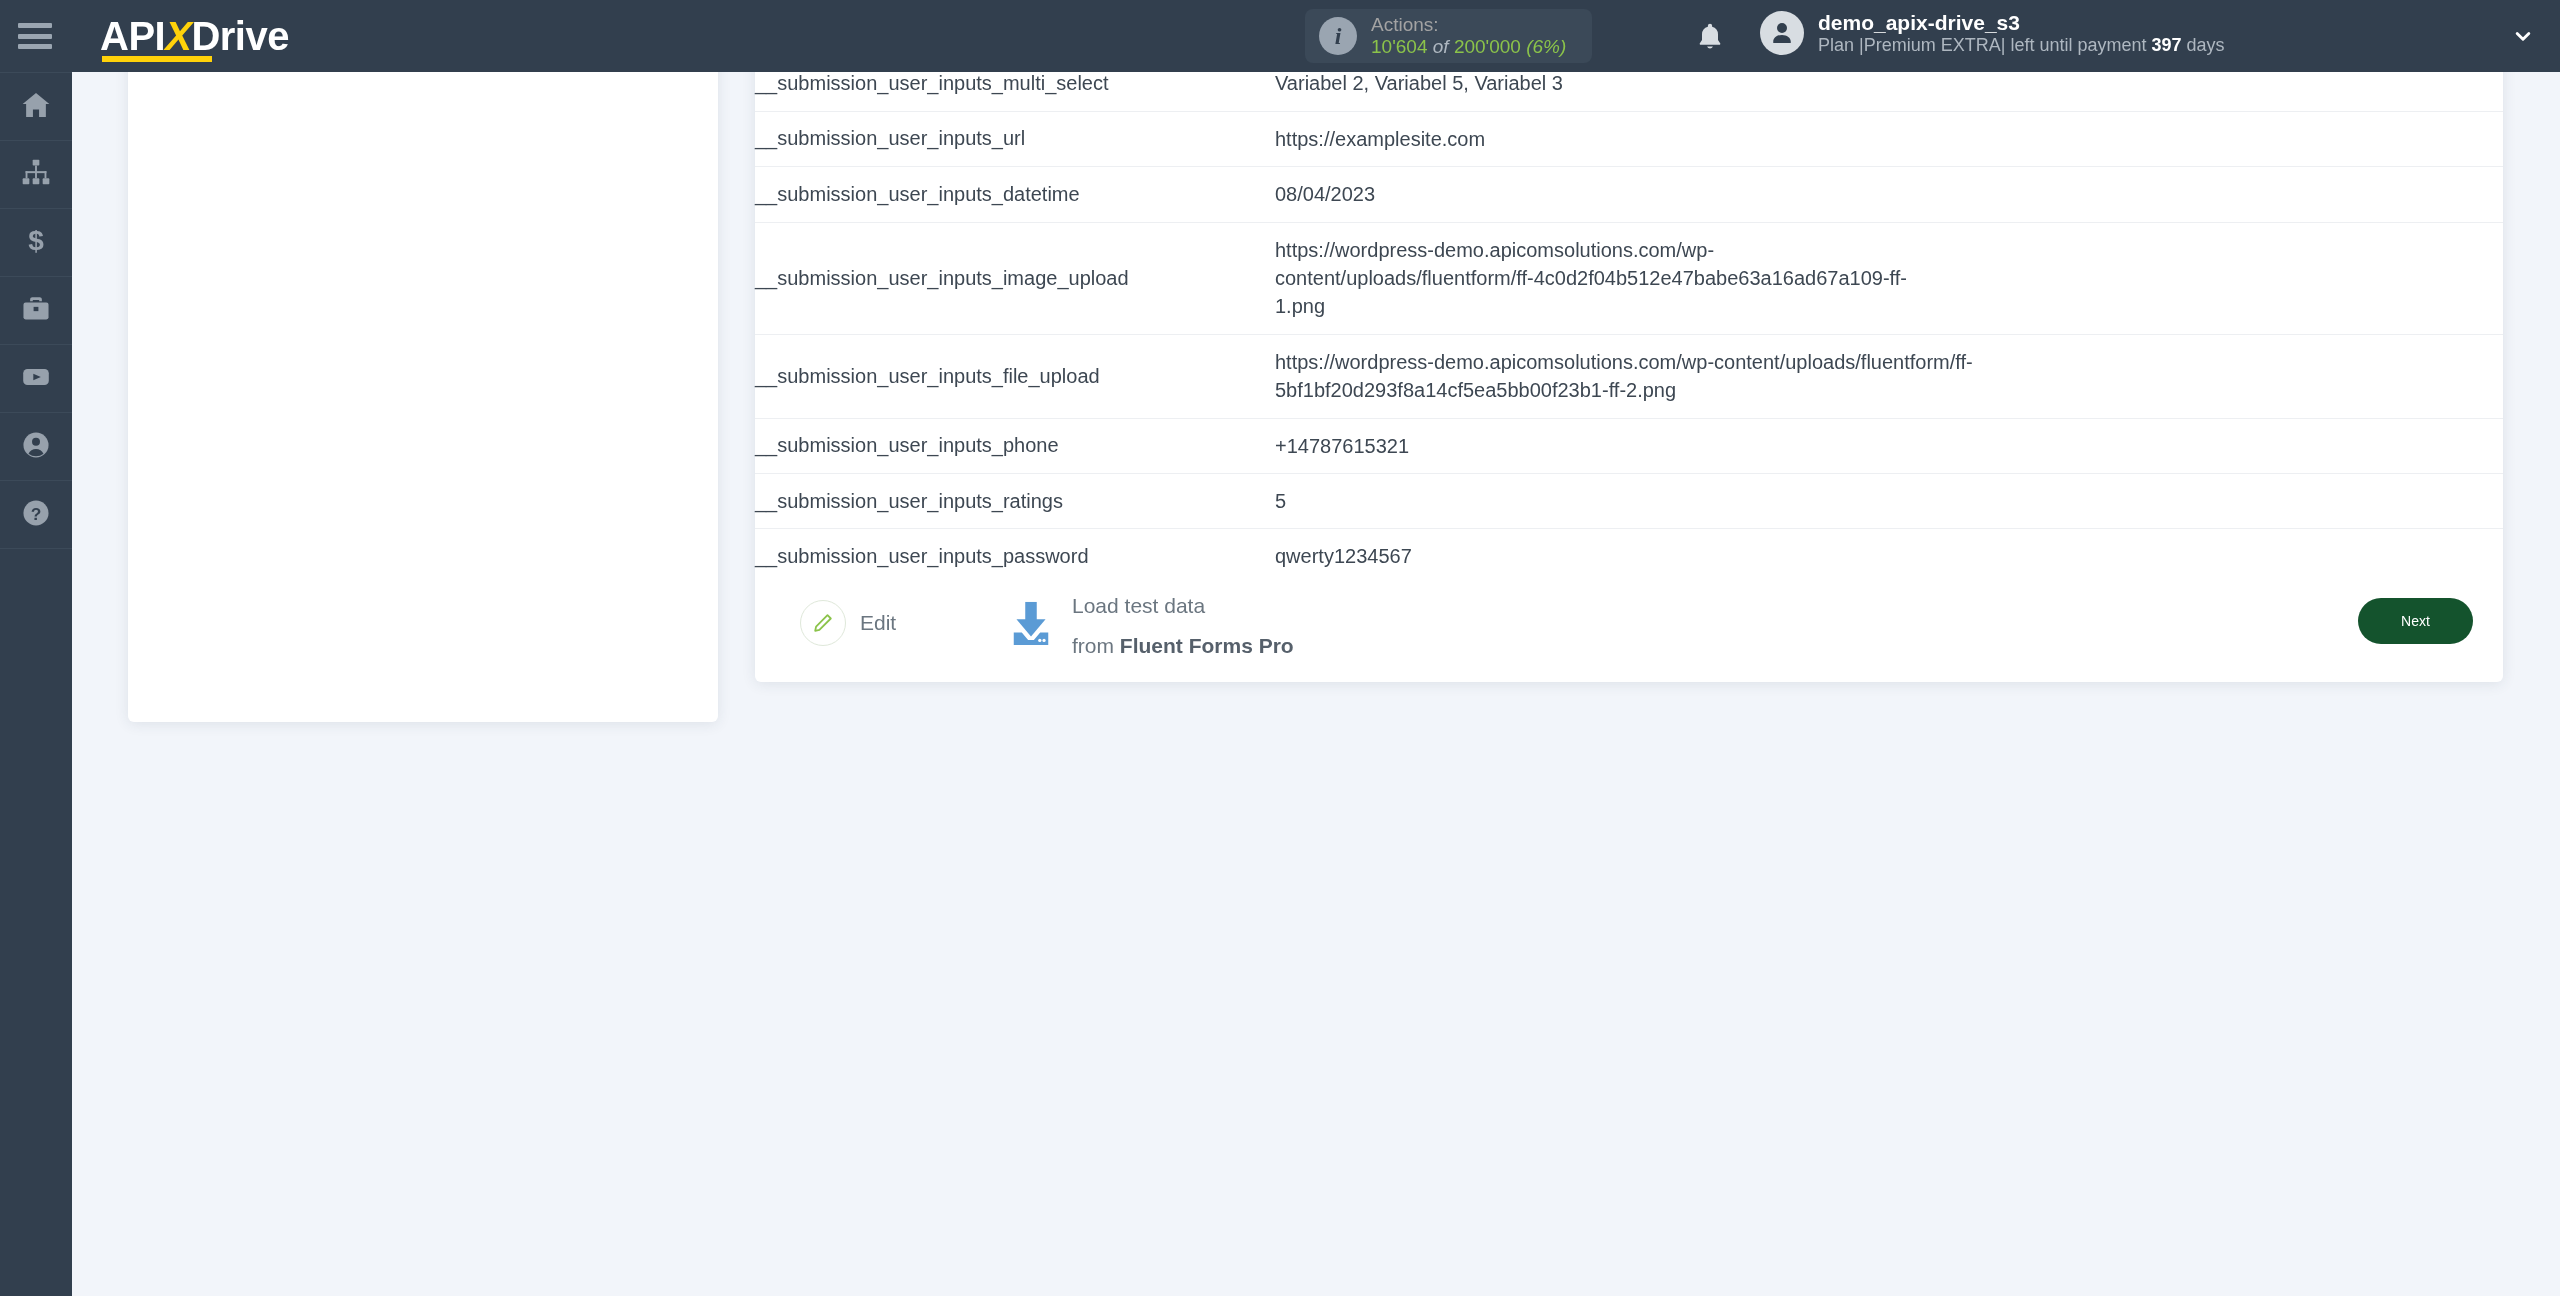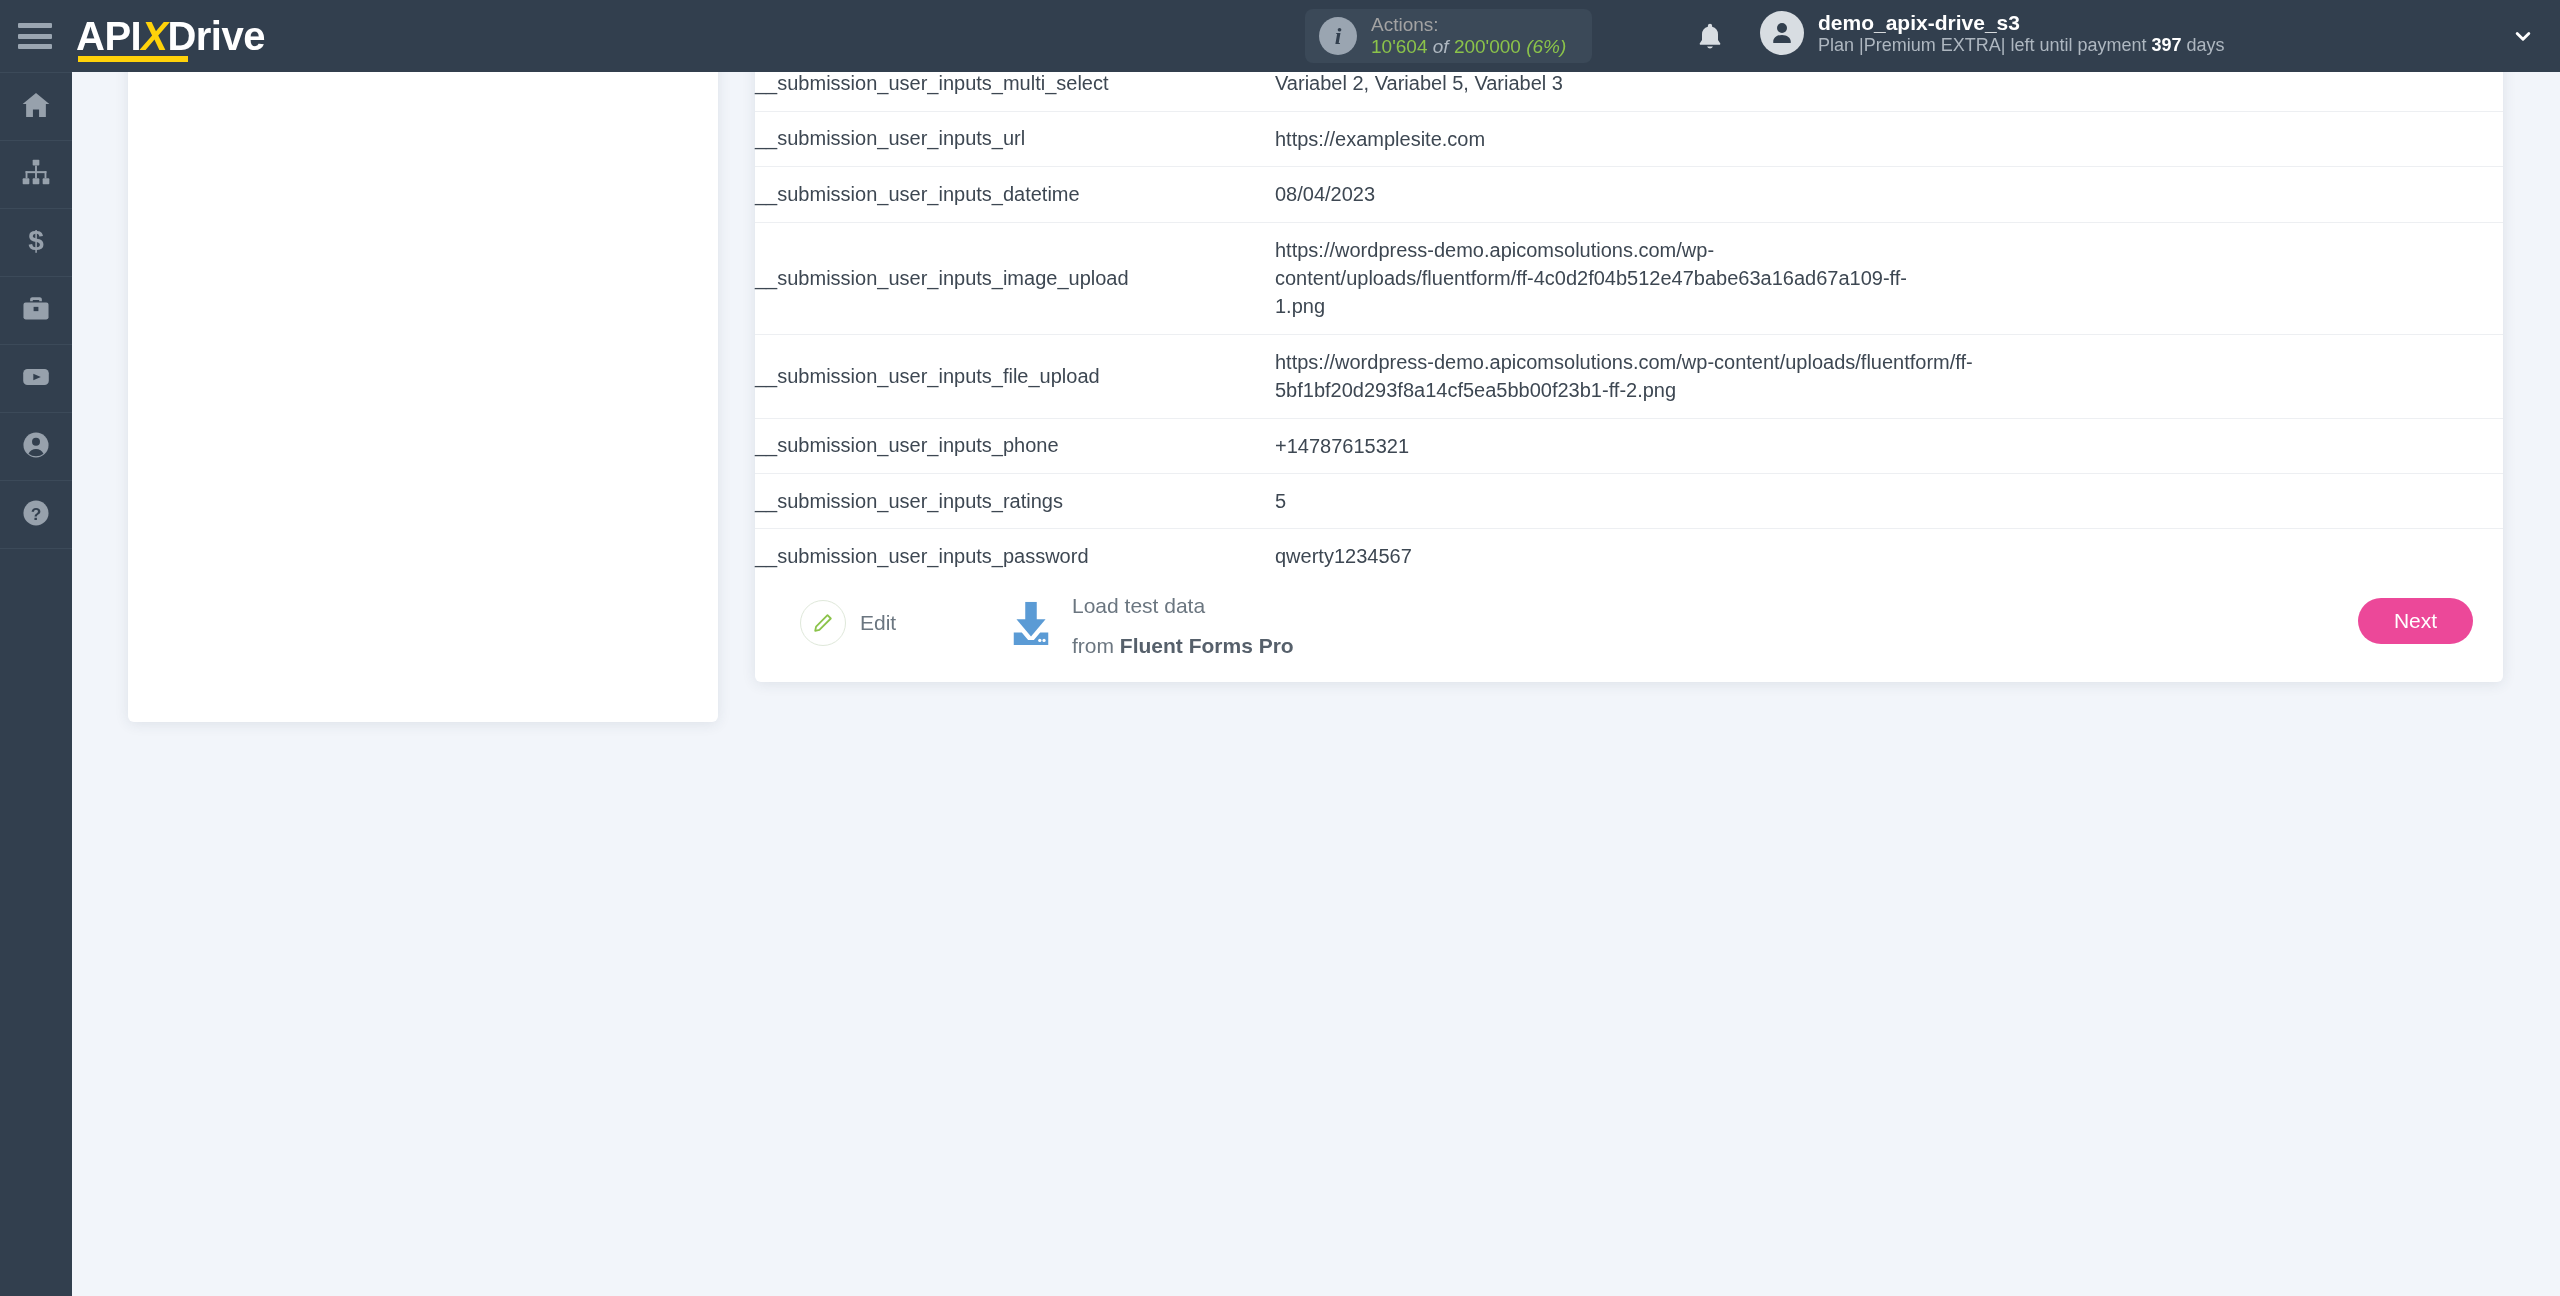--- a/index.html
+++ b/index.html
@@ -10,20 +10,21 @@
     overflow: hidden;
   }
 
   
   .topbar {
     position: absolute; top: 0; left: 0;
     width: 2560px; height: 72px;
     background: #323f4e;
     display: flex; align-items: center;
     z-index: 20;
+    gap: 24px;
   }
   .burger {
     width: 34px; height: 26px;
     margin-left: 18px; margin-right: 24px;
     display: flex; flex-direction: column; justify-content: space-between;
     cursor: pointer;
   }
   .burger span { display: block; height: 5px; background: #9aa5b1; border-radius: 1px; }
 
   .logo { display: flex; align-items: baseline; position: relative; height: 46px; }
@@ -140,22 +141,22 @@
     display: flex; align-items: center; gap: 18px; cursor: pointer;
   }
   .loadtest-lines { display: flex; flex-direction: column; line-height: 1.35; gap: 12px; }
   .loadtest-l1 { font-size: 21px; color: #6b7680; }
   .loadtest-l2 { font-size: 21px; color: #6b7680; }
   .loadtest-l2 b { color: #56606b; }
 
   .next-btn {
     position: absolute; right: 30px; top: 26px;
     width: 115px; height: 46px;
-    background: #ec4899; border: none; border-radius: 23px;
-    color: #ffffff; font-size: 21px; cursor: pointer;
+    background: #14532d; border: none; border-radius: 23px;
+    color: #ffffff; font-size: 14px; cursor: pointer;
     font-family: "Liberation Sans", sans-serif;
   }
 </style>
 </head>
 <body>
 
 <div class="topbar">
 
   <div class="burger">
     <span></span>

